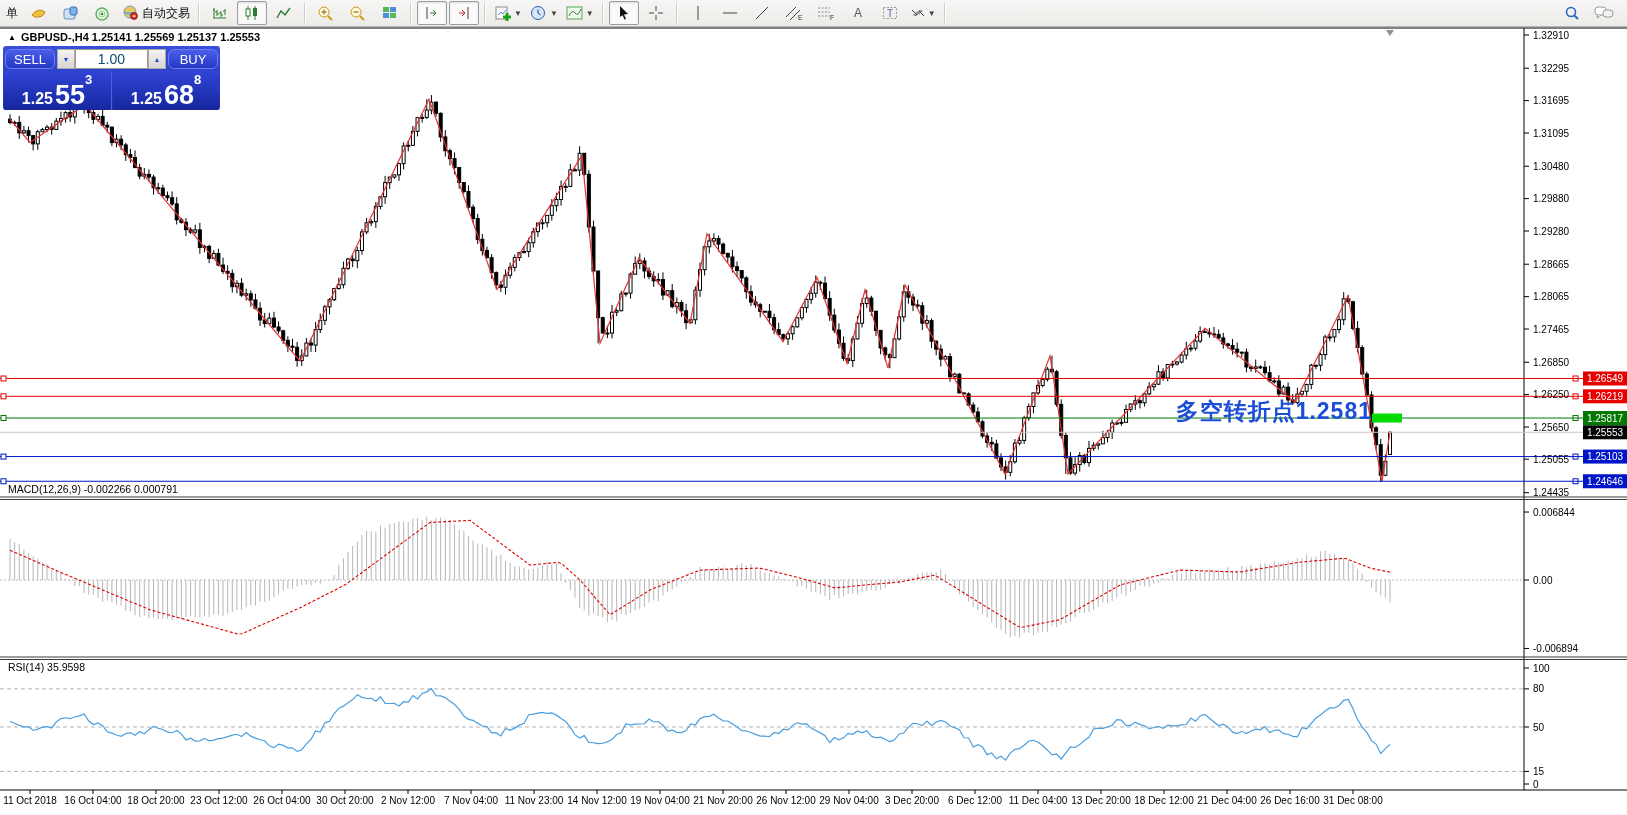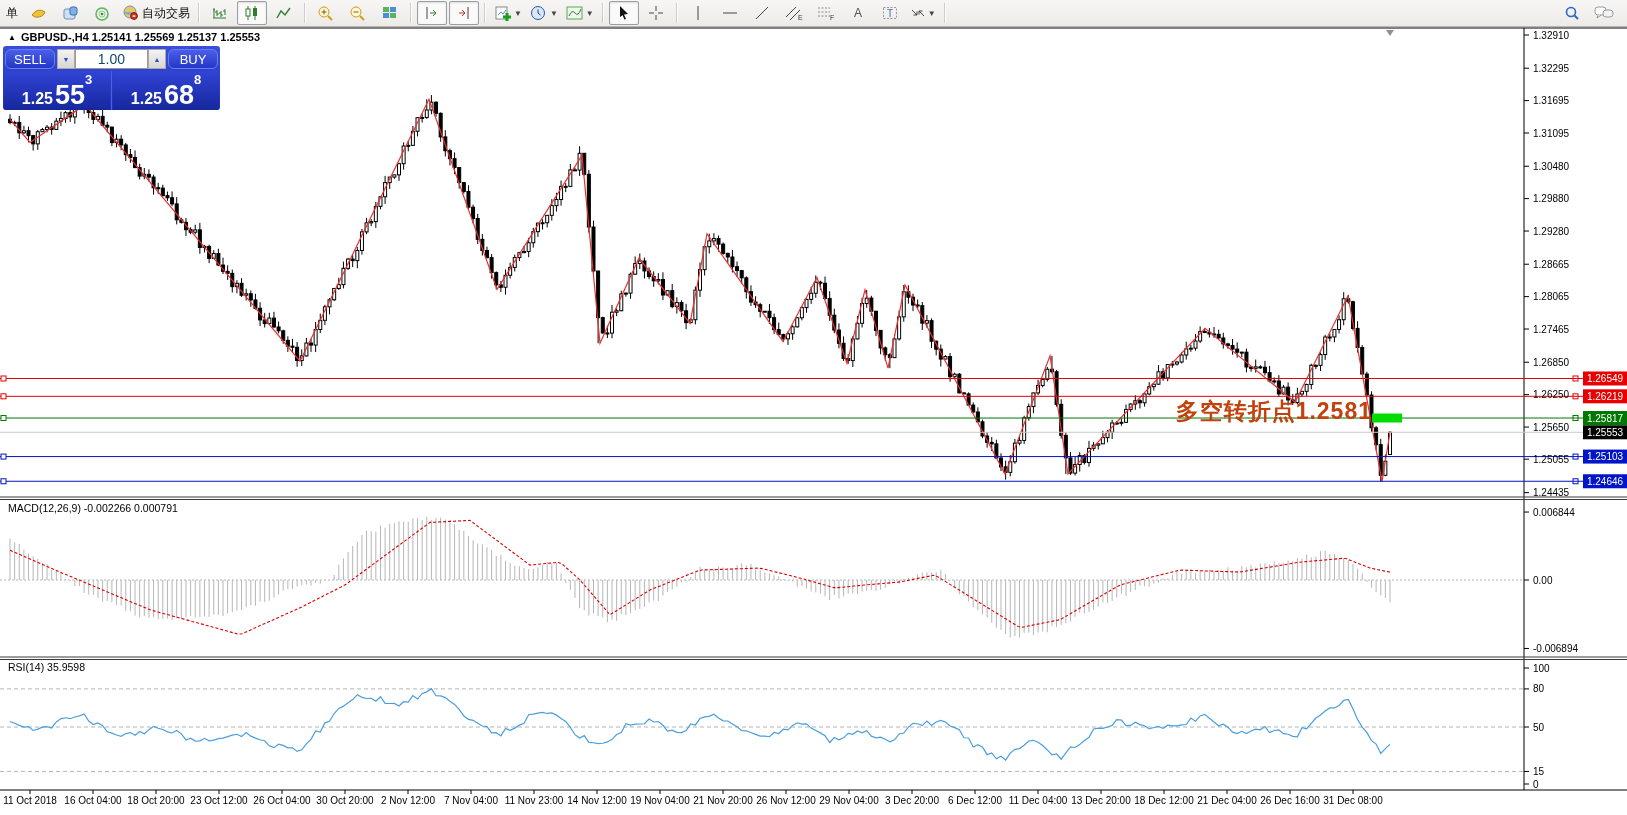--- a/index.html
+++ b/index.html
@@ -20,21 +20,21 @@
     font-size:11px;color:#333;border:1px solid transparent;margin:0 2px;}
   .tf-btn.active{background:#fbfaf9;border:1px solid #97a0a9;box-shadow:inset 0 1px 2px rgba(0,0,0,.12);}
   .cnlabel{font-size:12px;color:#111;margin-left:2px;white-space:nowrap;}
   
   #chart-region{position:absolute;left:0;top:27px;width:1627px;height:788px;background:#fff;}
   #chart-svg{position:absolute;left:0;top:0;}
   #chart-title{position:absolute;left:8px;top:4px;font-size:11px;font-weight:bold;color:#000;
     display:flex;align-items:center;gap:5px;}
   #chart-title .tri{font-size:8px;}
   .ind-label{position:absolute;left:8px;font-size:10.5px;color:#000;}
-  #macd-label{top:475px;}
+  #macd-label{top:456px;}
   #rsi-label{top:614px;margin-top:20px;}
   #annotation{position:absolute;left:1146px;top:369px;width:226px;text-align:right;
     font-size:23px;font-weight:bold;letter-spacing:1px;white-space:nowrap;}
   
   #trade-panel{position:absolute;left:3px;top:19px;width:217px;height:64px;
     background:linear-gradient(#3a4fd8,#1c2fb6);border-radius:3px;padding:0;color:#fff;}
   #tp-row1{position:absolute;left:0;top:2px;width:217px;height:22px;display:flex;align-items:stretch;}
   .tp-btn{flex:0 0 48px;display:flex;align-items:center;justify-content:center;font-size:13px;
     color:#fff;background:linear-gradient(#4a5ee8,#2438c8);border:1px solid #6b7cf0;border-radius:6px;margin:1px 2px;}
   #tp-vol-wrap{flex:1;display:flex;align-items:stretch;margin:1px 0;}
@@ -1328,15 +1328,15 @@
         <div class="tp-price">
           <span class="sm">1.25</span>
           <span class="big">68</span>
           <span class="sup">8</span>
         </div>
       </div>
     </div>
 
     <div id="macd-label" class="ind-label">MACD(12,26,9) -0.002266 0.000791</div>
     <div id="rsi-label" class="ind-label">RSI(14) 35.9598</div>
-    <div id="annotation" style="color: #c2410c;">多空转折点1.2581</div>
+    <div id="annotation" style="color: #1d4ed8;">多空转折点1.2581</div>
   </div>
 </div>
 
 </body></html>

